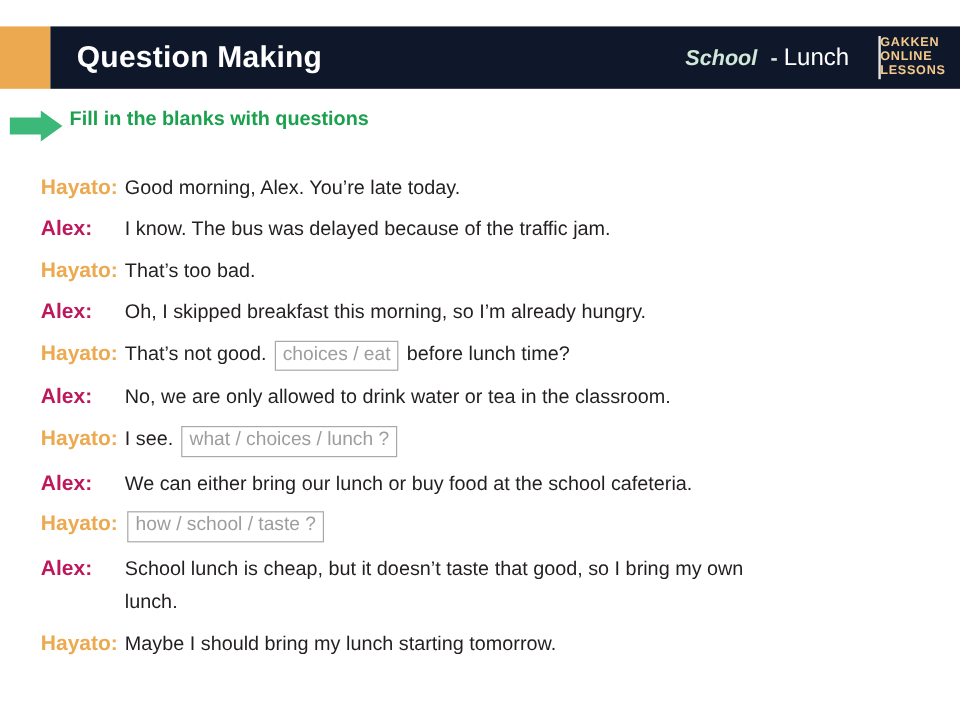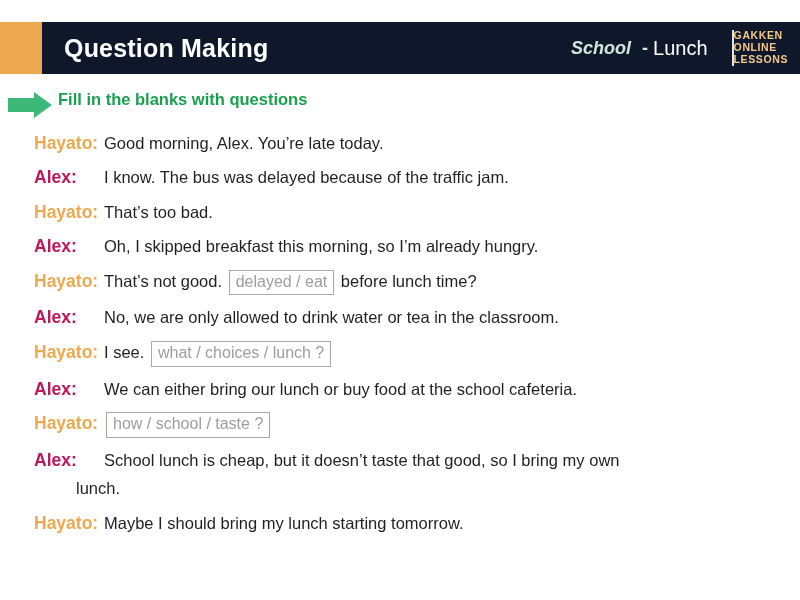--- a/index.html
+++ b/index.html
@@ -103,21 +103,21 @@
     font-size: 16.5px;
     font-weight: bold;
     line-height: 1.45;
     padding-left: 6px;
   }
 
   
   .dialogue {
     position: absolute;
     left: 34px;
-    top: 132px;
+    top: 146px;
     width: 745px;
   }
   .line {
     display: flex;
     align-items: baseline;
     margin-bottom: 11px;
   }
   .speaker {
     flex: 0 0 auto;
     width: 70px;
@@ -138,21 +138,21 @@
     border: 1px solid #a9a9a9;
     color: #9d9d9d;
     font-size: 16px;
     padding: 1px 6px 2px 6px;
     margin: 0 2px;
     vertical-align: baseline;
     line-height: 1.3;
     background: #ffffff;
   }
   .continuation {
-    margin-left: 42px;
+    margin-left: 70px;
     color: #231f20;
     font-size: 16.5px;
     line-height: 1.42;
     margin-top: -6px;
     margin-bottom: 11px;
   }
 </style>
 </head>
 <body>
 
@@ -198,21 +198,21 @@
       <div class="line">
         <div class="speaker hayato">Hayato:</div>
         <div class="speech"><span>That’s too bad.</span></div>
       </div>
       <div class="line">
         <div class="speaker alex">Alex:</div>
         <div class="speech"><span>Oh, I skipped breakfast this morning, so I’m already hungry.</span></div>
       </div>
       <div class="line">
         <div class="speaker hayato">Hayato:</div>
-        <div class="speech"><span>That’s not good.  </span><span class="blank">delayed / eat</span><span> before lunch time?</span></div>
+        <div class="speech"><span>That’s not good.  </span><span class="blank">choices / eat</span><span> before lunch time?</span></div>
       </div>
       <div class="line">
         <div class="speaker alex">Alex:</div>
         <div class="speech"><span>No, we are only allowed to drink water or tea in the classroom.</span></div>
       </div>
       <div class="line">
         <div class="speaker hayato">Hayato:</div>
         <div class="speech"><span>I see.  </span><span class="blank">what / choices / lunch ?</span></div>
       </div>
       <div class="line">

